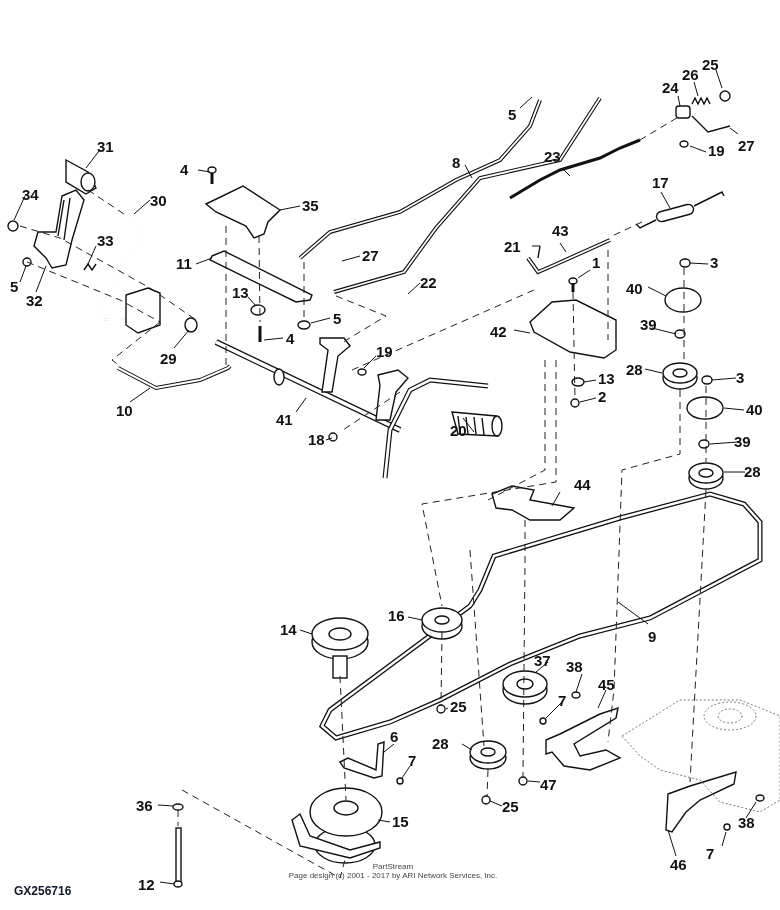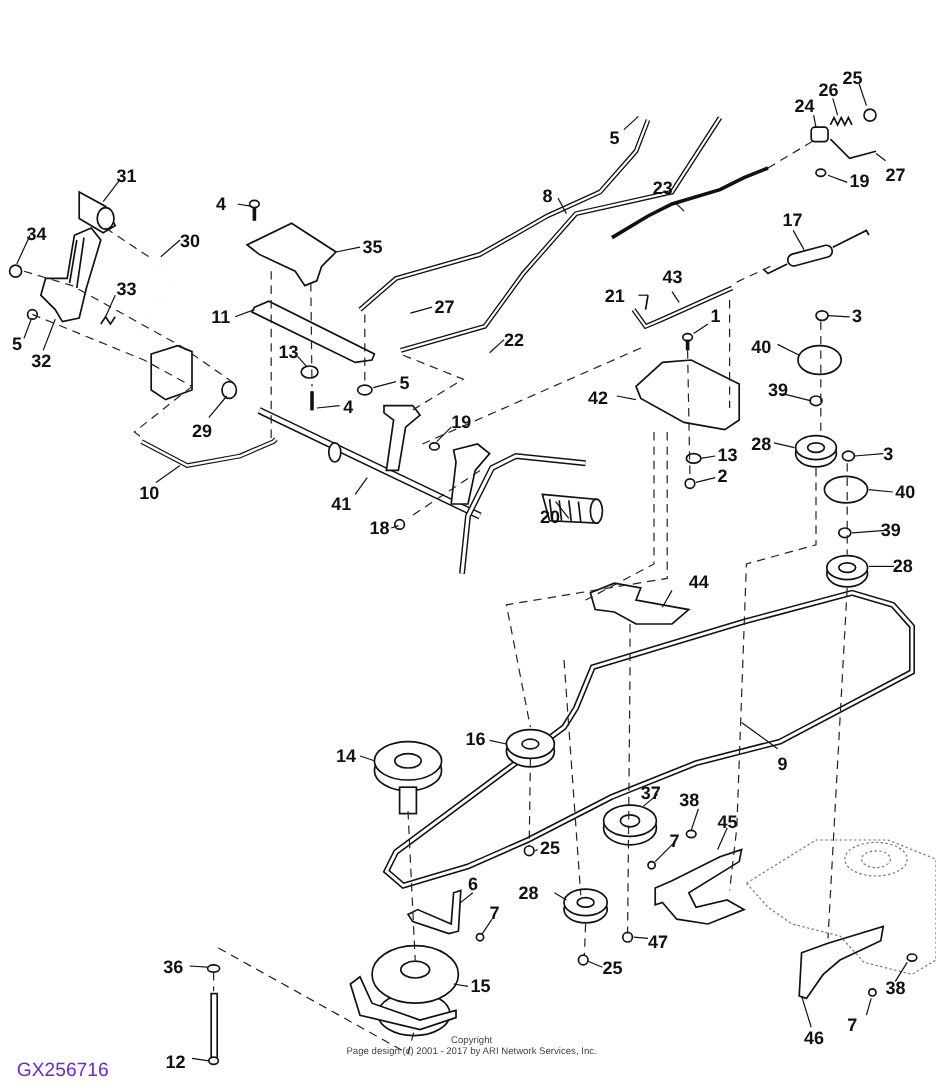--- a/index.html
+++ b/index.html
@@ -7,21 +7,21 @@
   svg{position:absolute;left:0;top:0;}
   .lbl{font-family:"Liberation Sans",sans-serif;font-weight:bold;font-size:15px;fill:#111;}
   .part{fill:none;stroke:#111;stroke-width:1.4;}
   .partf{fill:#fff;stroke:#111;stroke-width:1.4;}
   .dash{fill:none;stroke:#222;stroke-width:1;stroke-dasharray:7 5;}
   .lead{stroke:#111;stroke-width:1;fill:none;}
   .ghost{fill:none;stroke:#777;stroke-width:1;stroke-dasharray:2 2;}
   #watermark{position:absolute;left:276px;top:430px;font-size:34px;color:rgba(160,160,160,0.55);letter-spacing:-1px;}
   #watermark sup{font-size:12px;}
   #copyright{position:absolute;left:288px;top:862px;width:210px;text-align:center;font-size:8px;color:#444;line-height:9px;}
-  #figcode{position:absolute;left:14px;top:884px;font-size:16px;font-weight:normal;color:#6d28d9;}
+  #figcode{position:absolute;left:14px;top:884px;font-size:12px;font-weight:bold;color:#0f172a;}
 </style>
 </head>
 <body>
 
 <div id="wrap">
 <svg width="780" height="910" viewBox="0 0 780 910">
 
   <g>
 
     <g>
@@ -355,17 +355,17 @@
     <text class="lbl" x="136" y="811">36</text>
     <text class="lbl" x="392" y="827">15</text>
     <text class="lbl" x="138" y="890">12</text>
     <text class="lbl" x="670" y="870">46</text>
     <text class="lbl" x="706" y="859">7</text>
     <text class="lbl" x="738" y="828">38</text>
   </g>
 </svg>
 
 <div id="copyright">
-  <div>Copyright</div>
+  <div>PartStream</div>
   <div>Page design (c) 2001 - 2017 by ARI Network Services, Inc.</div>
 </div>
 <div id="figcode">GX256716</div>
 </div>
 
 </body></html>

